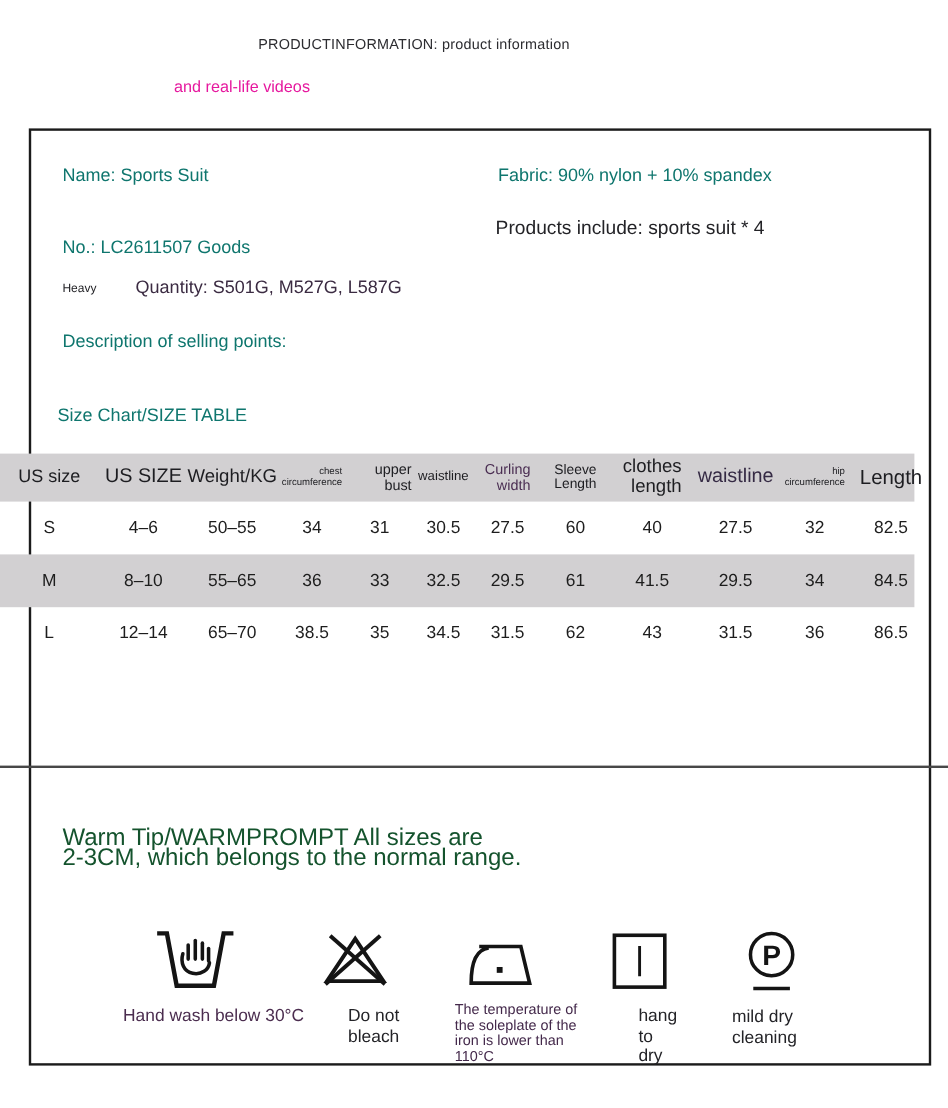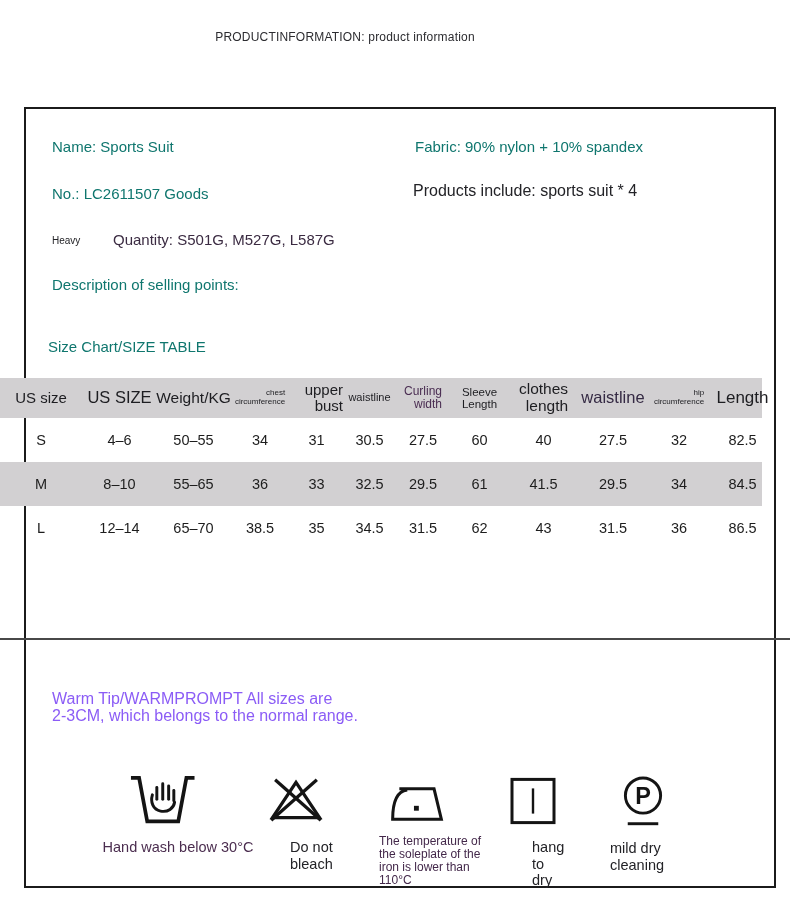--- a/index.html
+++ b/index.html
@@ -35,34 +35,34 @@
     background:linear-gradient(#d2d0d2,#d2d0d2) no-repeat;background-size:762px 100%;
   }
   .shaded{
     background:linear-gradient(#d2d0d2,#d2d0d2) no-repeat;background-size:762px 100%;
   }
   .th{white-space:pre-line;line-height:1.08;color:#1d1d21;}
   .thead > :nth-child(1){font-size:15px;}
   .thead > :nth-child(2){font-size:16.5px;}
   .thead > :nth-child(3){font-size:15.5px;}
   .thead > :nth-child(4){font-size:8px;}
-  .thead > :nth-child(5){font-size:15px;}
+  .thead > :nth-child(5){font-size:12px;}
   .thead > :nth-child(6){font-size:11px;}
   .thead > :nth-child(7){font-size:12px;color:#4a2d52;}
   .thead > :nth-child(8){font-size:11.5px;}
   .thead > :nth-child(9){font-size:15.5px;}
   .thead > :nth-child(10){font-size:16.5px;color:#352a44;}
   .thead > :nth-child(11){font-size:8px;}
   .thead > :nth-child(12){font-size:17px;}
   .drow{height:44px;font-size:14.5px;color:#1d1d1d;}
   .row-s{top:418px;}
   .row-m{top:462px;}
   .row-l{top:506px;}
   .divider{left:0;top:638px;width:790px;height:2px;background:#484848;}
-  .warm-tip{left:52px;top:690px;font-size:16px;line-height:17.3px;color:#8b5cf6;}
+  .warm-tip{left:52px;top:690px;font-size:20px;line-height:17.3px;color:#14532d;}
   
   .care-item{display:flex;flex-direction:column;align-items:center;}
   .care-item svg{display:block;}
   .care-label{font-size:14.5px;line-height:16.5px;color:#232327;margin-left:32px;}
   .c1{left:62px;top:768px;width:200px;}
   .c1 .care-label{margin-top:7px;color:#4b2d4f;}
   .c2{left:258px;top:770px;width:75px;}
   .c2 .care-label{margin-top:9px;align-self:flex-start;}
   .c3{left:347px;top:781px;width:140px;}
   .c3 .care-label{margin-top:8px;font-size:12px;line-height:13px;color:#43284a;align-self:flex-start;}
@@ -71,27 +71,28 @@
   .c5{left:578px;top:773px;width:130px;}
   .c5 .care-label{margin-top:9px;}
   .icon-stroke{fill:none;stroke:#141414;}
 </style>
 </head>
 <body>
 
 <div class="abs page-title">PRODUCTINFORMATION: product information</div>
 
 <div class="abs subtitle">
+  <div>and real-life videos</div>
 </div>
 
 <div class="abs frame"></div>
 
 <div class="abs t15" style="left:52px;top:138px;">Name: Sports Suit</div>
 <div class="abs t15" style="left:415px;top:138px;">Fabric: 90% nylon + 10% spandex</div>
-<div class="abs t15" style="left:52px;top:185px;">No.: LC2611507 Goods</div>
+<div class="abs t15" style="left:52px;top:198px;">No.: LC2611507 Goods</div>
 <div class="abs t16" style="left:413px;top:182px;">Products include: sports suit * 4</div>
 <div class="abs tiny" style="left:52px;top:235px;">Heavy</div>
 <div class="abs t15 quantity" style="left:113px;top:231px;">Quantity: S501G, M527G, L587G</div>
 <div class="abs t15" style="left:52px;top:276px;">Description of selling points:</div>
 <div class="abs t15" style="left:48px;top:338px;">Size Chart/SIZE TABLE</div>
 
 <div class="abs trow thead">
   <div class="th">US size</div>
   <div class="th">US SIZE</div>
   <div class="th">Weight/KG</div>

